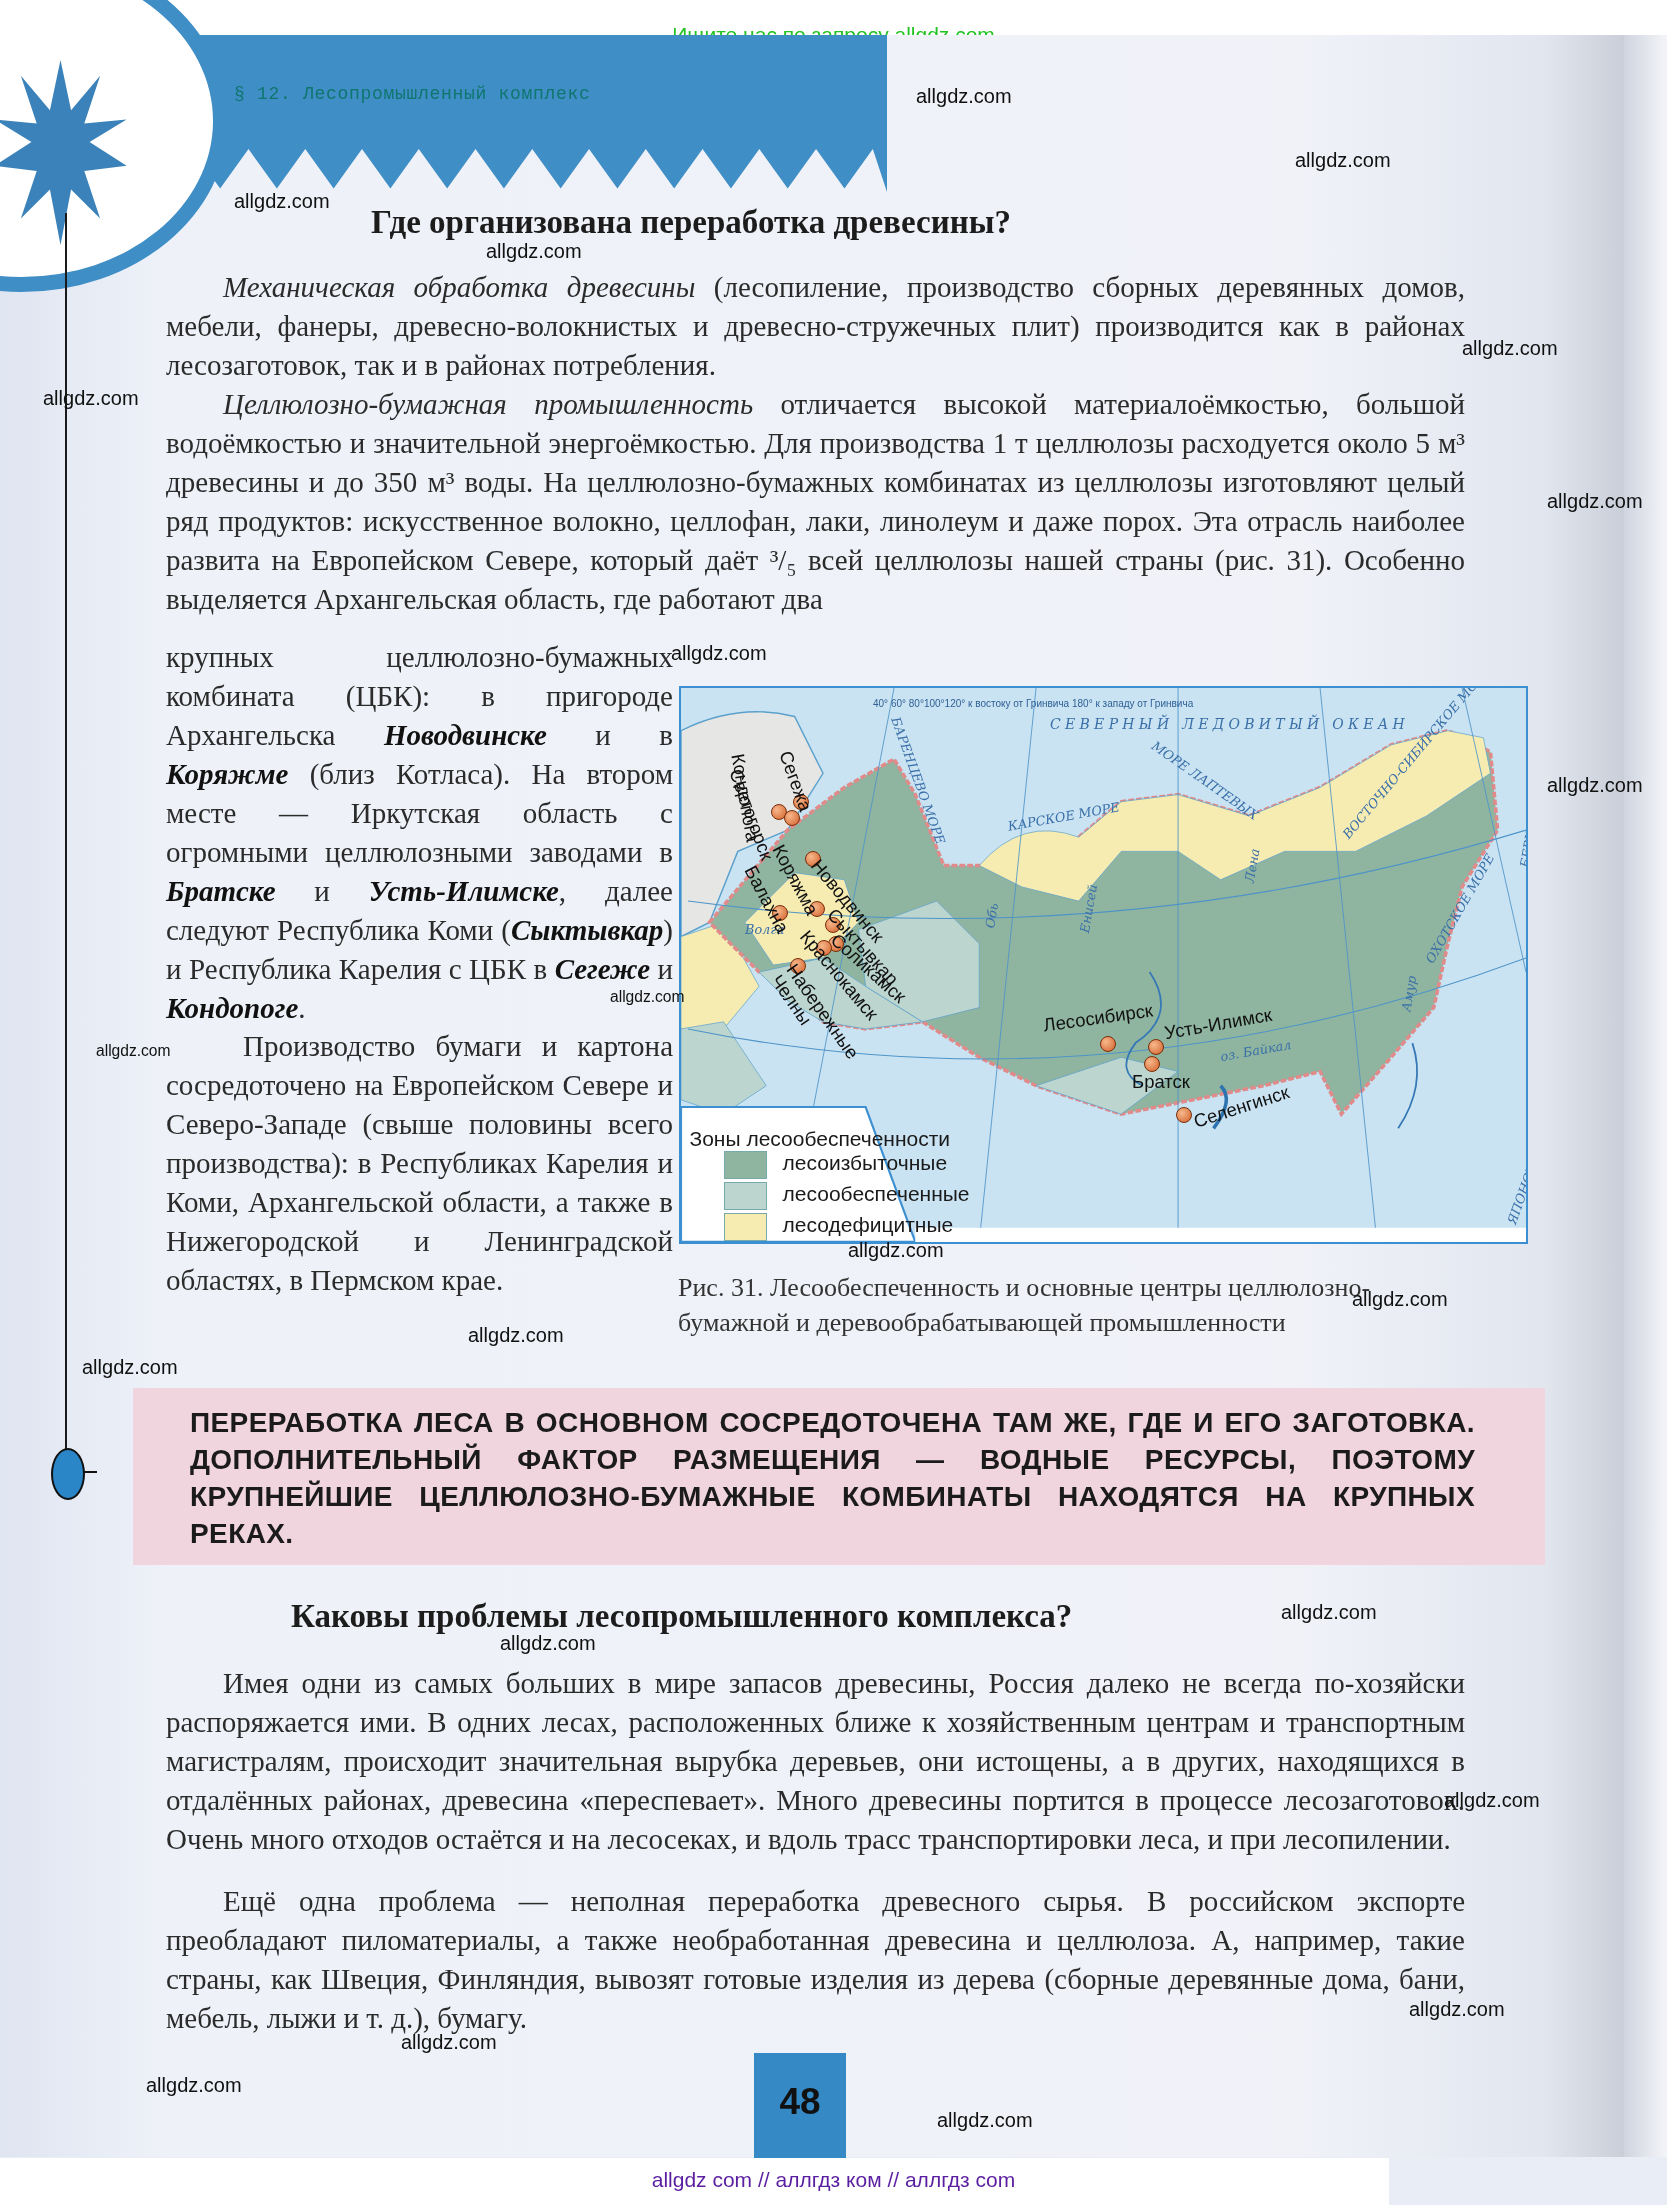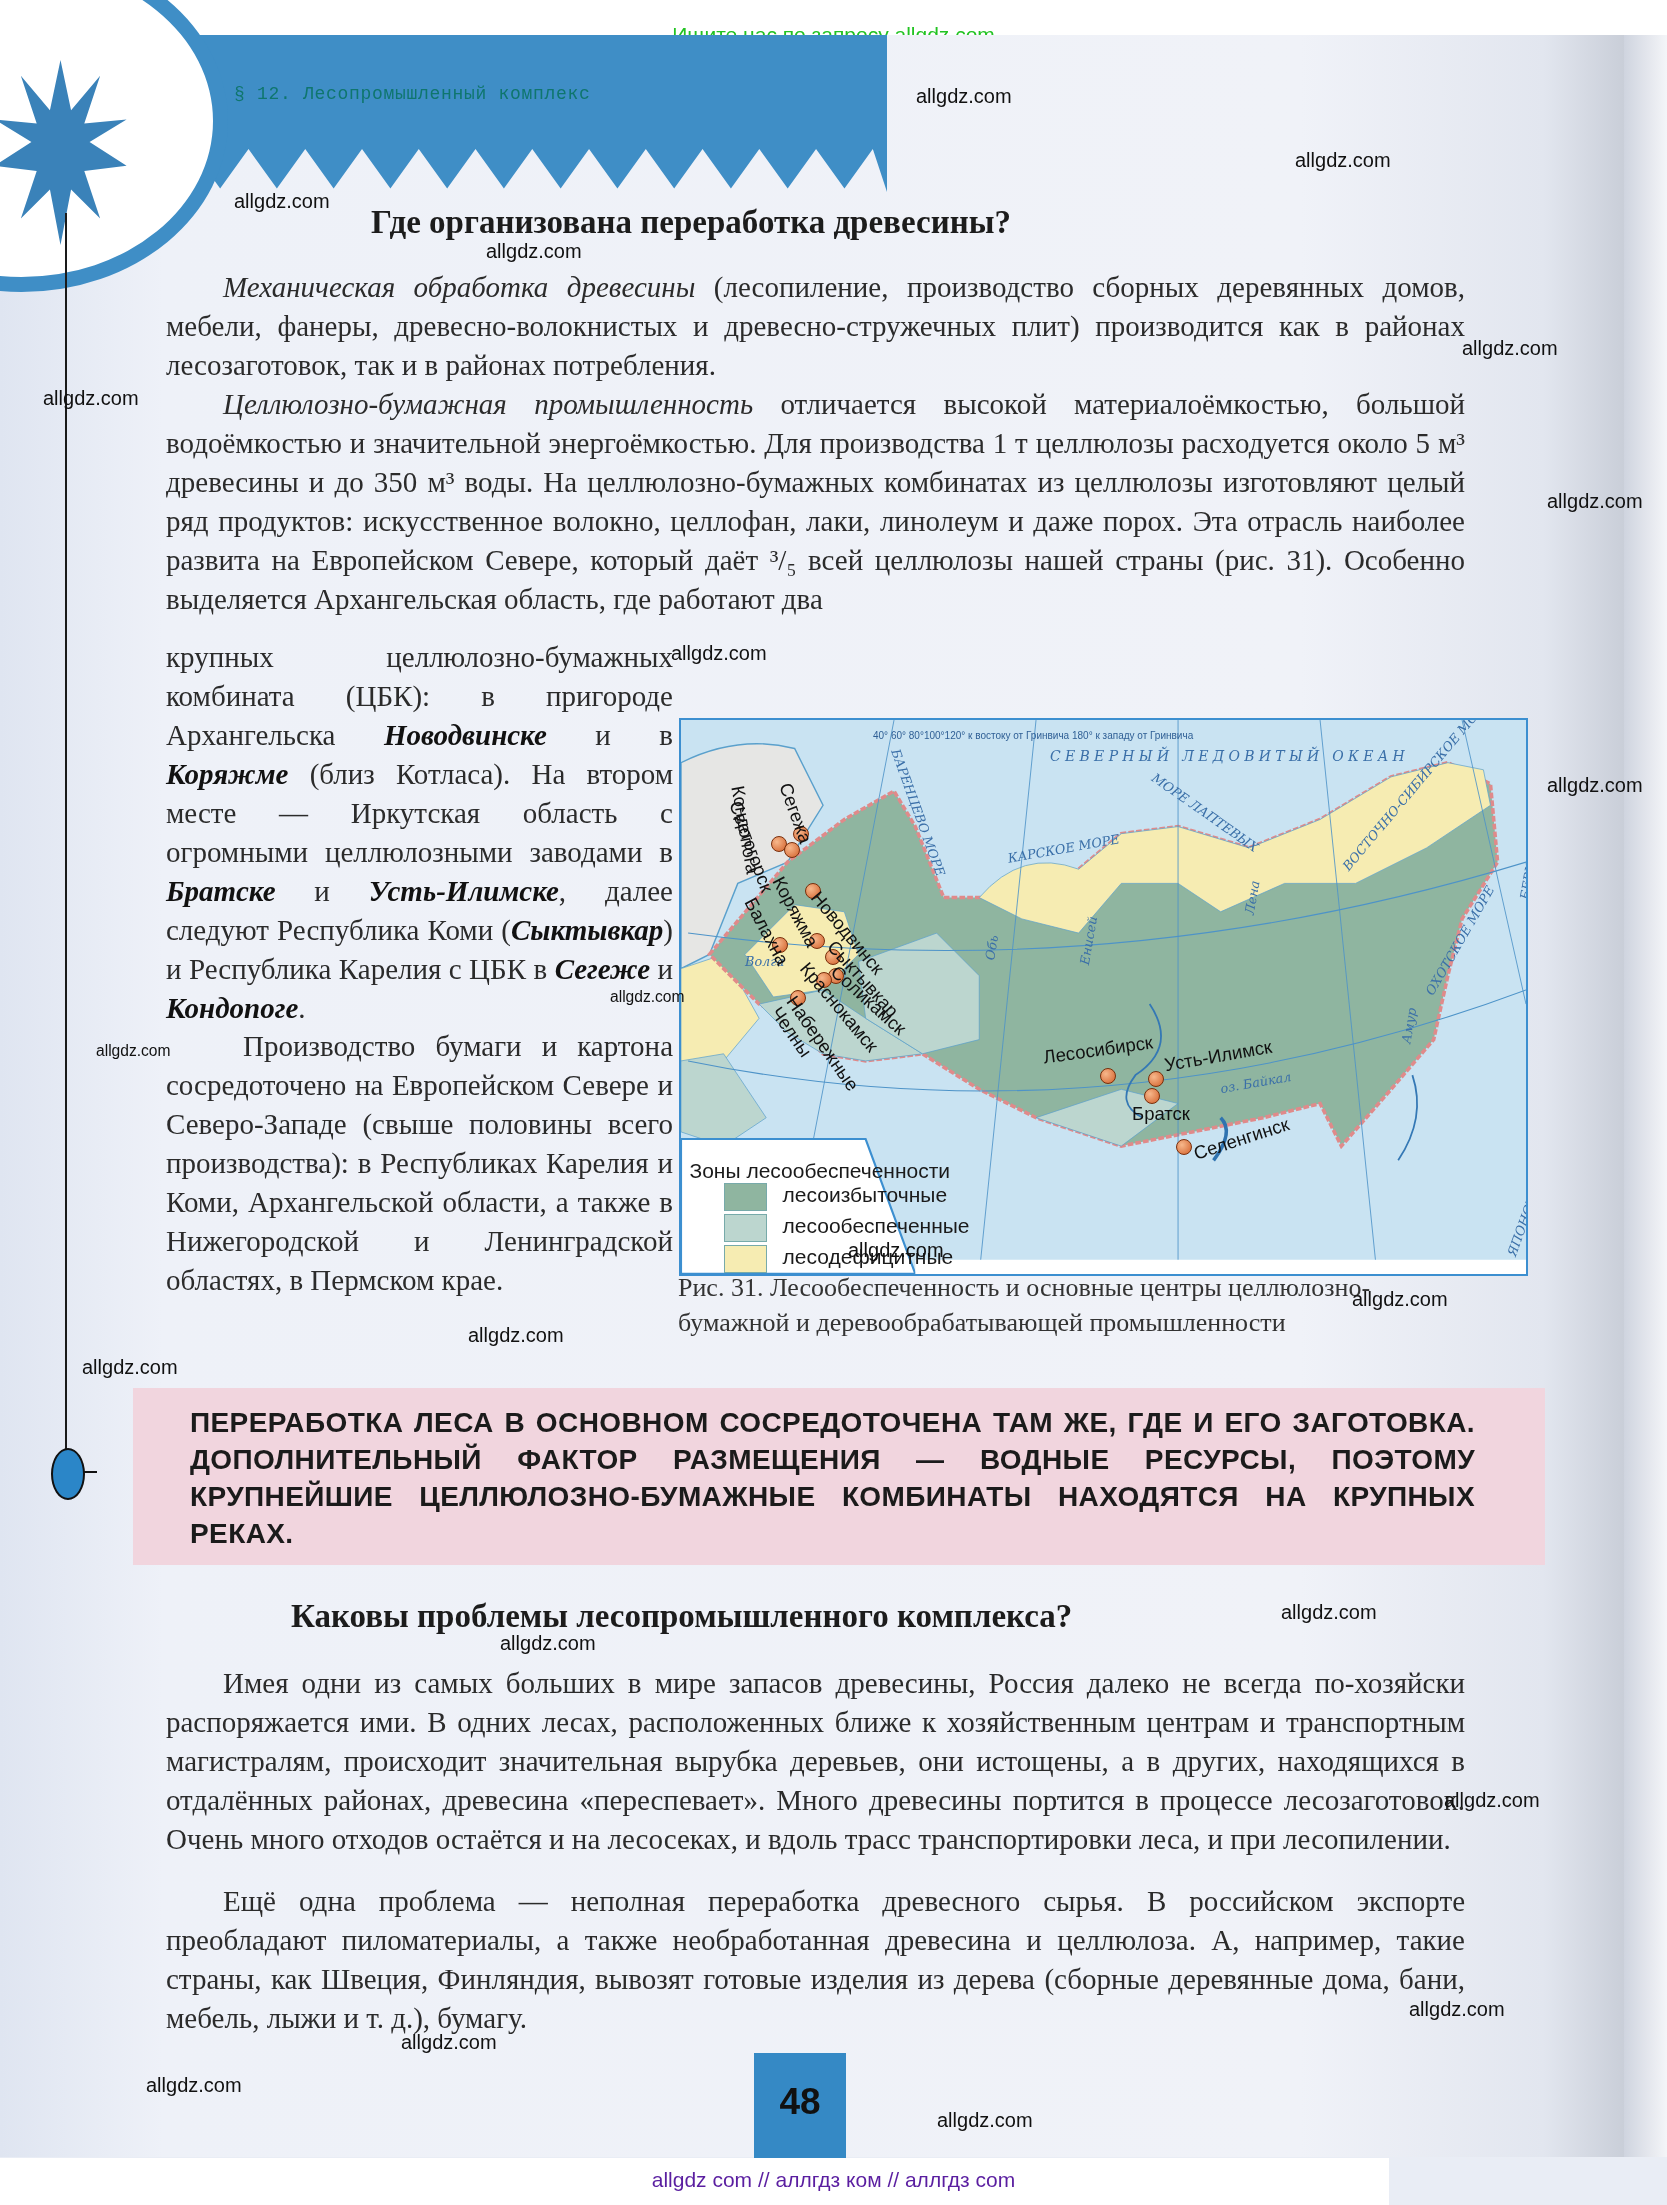--- a/index.html
+++ b/index.html
@@ -14,21 +14,21 @@
   .star{position:absolute;left:-7px;top:60px;width:135px;height:185px;}
   .banner-title{position:absolute;left:234px;top:84px;font-family:Liberation Mono, monospace;font-size:18px;color:#0f766e;letter-spacing:0.7px;}
   .vline{position:absolute;left:65px;top:213px;width:2.1px;height:1263px;background:#1a1a1a;}
   .dot{position:absolute;left:51px;top:1448px;width:30px;height:48px;border-radius:50%;background:#2b86c8;border:2.1px solid #111;}
   .dot-tick{position:absolute;left:83px;top:1471px;width:14px;height:2.1px;background:#111;}
   .h2{position:absolute;font-weight:bold;font-size:33px;color:#1c1c1c;}
   .p{position:absolute;font-size:29px;line-height:39px;text-align:justify;color:#2b2b2b;margin-left:40px;}
   .p i{font-style:italic;}
   .p b{font-weight:bold;font-style:italic;color:#111;}
   .watermark{position:absolute;font-family:"Liberation Sans",sans-serif;font-size:20px;color:#111;}
-  .map{position:absolute;left:679px;top:686px;width:845px;height:554px;border:2.1px solid #3c8fd0;background:#c9e3f2;overflow:hidden;margin-top:32px;}
+  .map{position:absolute;left:679px;top:686px;width:845px;height:554px;border:2.1px solid #3c8fd0;background:#c9e3f2;overflow:hidden;}
   .legend{position:absolute;left:0;bottom:0;width:100%;height:135px;}
   .leg-title{position:absolute;left:8.5px;top:20px;font-family:"Liberation Sans",sans-serif;font-size:21px;color:#1a1a1a;}
   .leg-row{position:absolute;left:43px;font-family:"Liberation Sans",sans-serif;font-size:21px;color:#1a1a1a;}
   .leg-sw{display:inline-block;width:41px;height:25.6px;vertical-align:middle;margin-right:15.6px;border:0.7px solid #7aa;}
   .leg-centers{position:absolute;left:362px;top:57px;font-family:"Liberation Sans",sans-serif;font-size:21px;line-height:24px;color:#1a1a1a;}
   .leg-dot{position:absolute;left:-21px;top:34px;width:12.8px;height:12.8px;border-radius:50%;background:#e07a3c;border:0.7px solid #8a3a10;}
   .caption{position:absolute;left:678px;top:1270px;width:710px;font-size:26px;line-height:35px;color:#333;}
   .pinkbox{position:absolute;left:133px;top:1388px;width:1412px;height:177px;background:#f1d5de;}
   .pinktext{position:absolute;left:190px;top:1404px;width:1285px;font-family:"Liberation Sans",sans-serif;font-weight:bold;font-size:28px;line-height:37px;color:#1b1b1b;text-align:justify;letter-spacing:0.4px;}
   .pagenum{position:absolute;left:754px;top:2053px;width:92px;height:106px;background:#3589c5;}

